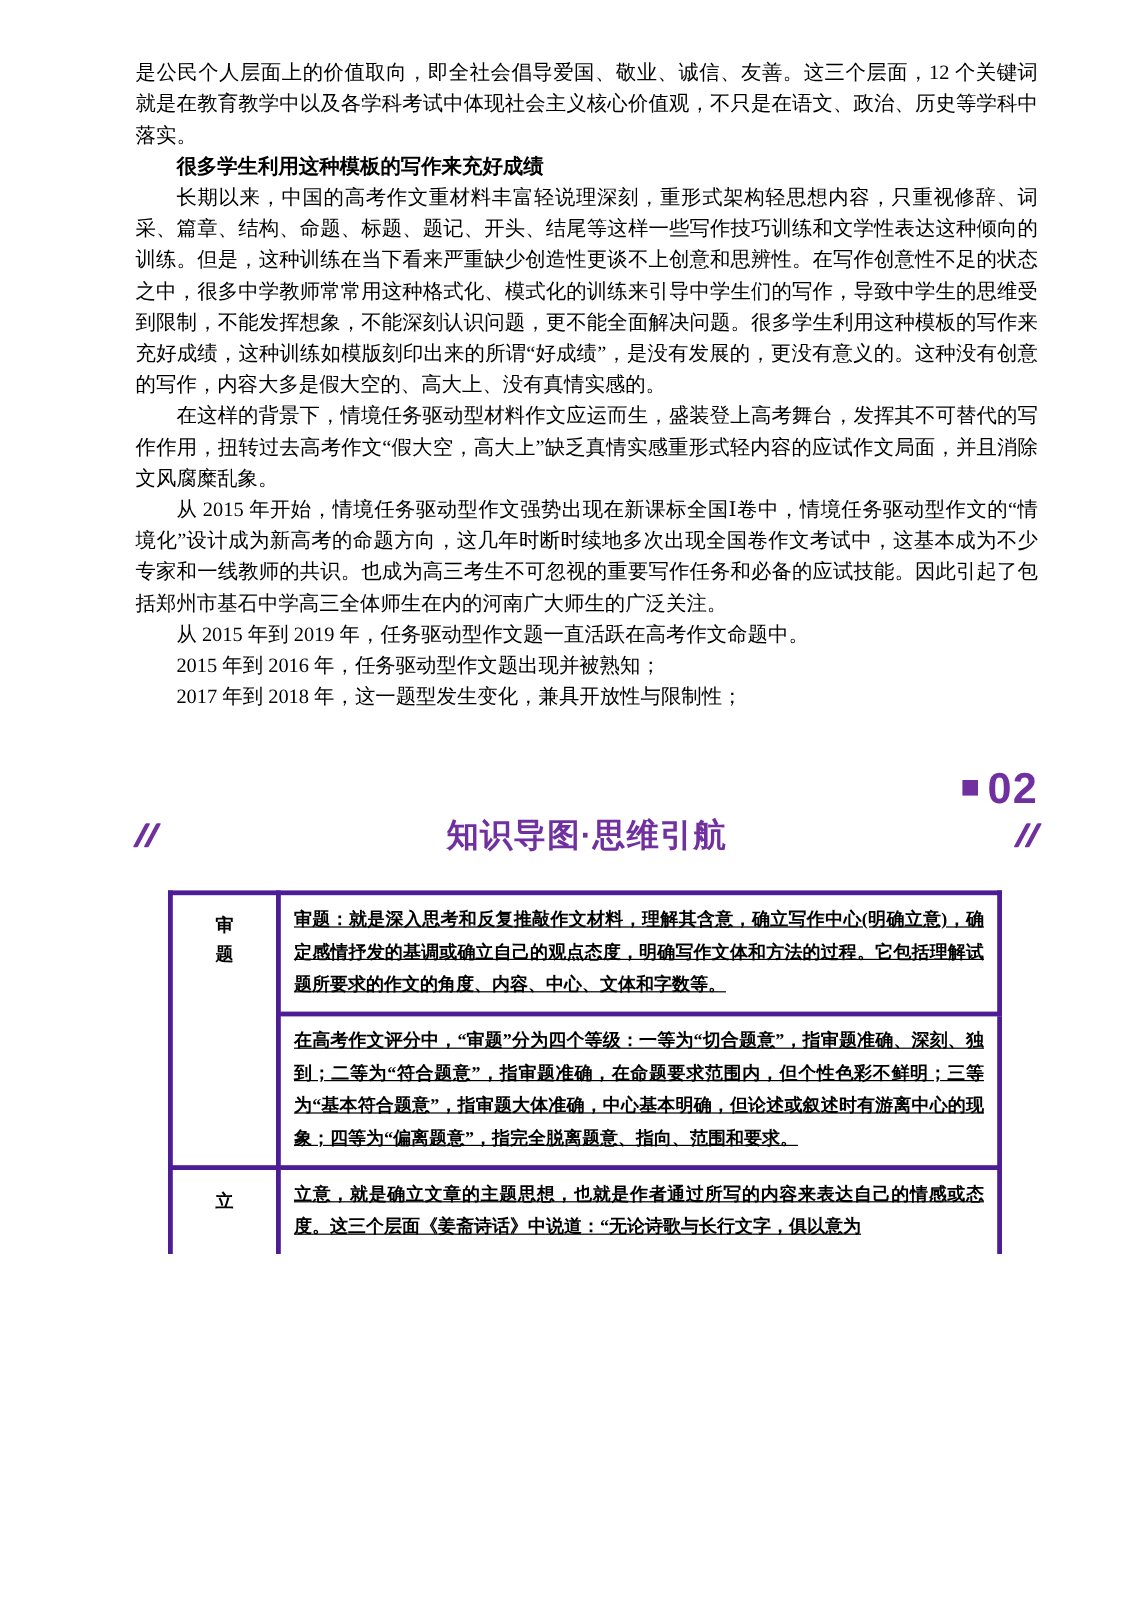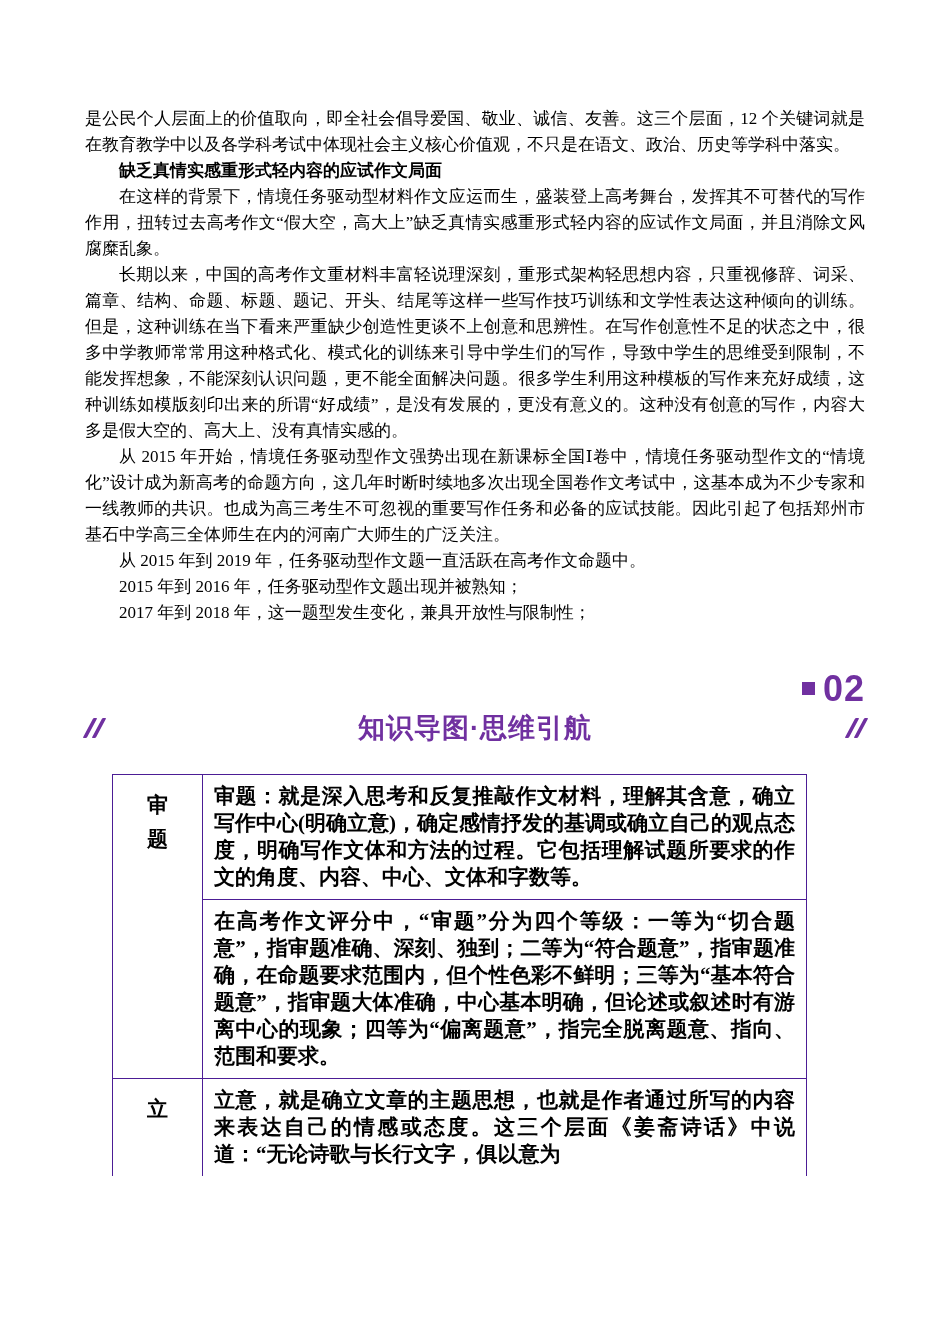--- a/index.html
+++ b/index.html
@@ -9,24 +9,25 @@
     position: relative;
     width: 950px;
     height: 1344px;
     margin: 0 auto;
     background: #ffffff;
     overflow: hidden;
     font-family: "Liberation Serif", "DejaVu Serif", serif;
     color: #000000;
   }
   .content {
-    padding: 106px 85px 0 85px;
+    padding: 48px 85px 0 85px;
     font-size: 17px;
     line-height: 26px;
     text-align: justify;
+    margin-left: 28px;
   }
   .content p { margin: 0; text-indent: 2em; }
   .content p.no-indent { text-indent: 0; }
   .content p.bold-heading { font-weight: bold; }
 
   
   .banner { margin-top: 44px; }
   .num-row {
     display: flex;
     align-items: center;
@@ -74,27 +75,28 @@
   }
 
   
   .info-table {
     border-collapse: collapse;
     table-layout: fixed;
     width: 695px;
     margin: 30px 0 0 27px;
   }
   .info-table td {
-    border: 1px solid #4c1d95;
+    border: 4px solid #4c1d95;
     font-weight: bold;
-    font-size: 21px;
+    font-size: 15px;
     line-height: 27px;
     padding: 8px 11px;
     vertical-align: top;
     text-align: justify;
+    text-decoration: underline;
   }
   .info-table td.label-cell {
     text-align: center;
     padding-top: 14px;
   }
   .vlabel {
     display: inline-block;
     width: 1.15em;
     text-align: center;
     line-height: 1.6;
@@ -104,24 +106,24 @@
   .info-table tr.cut-row td { border-bottom: none; }
 </style>
 </head>
 <body>
 
 <div class="page">
   <div class="content">
 
     <p class="no-indent">是公民个人层面上的价值取向，即全社会倡导爱国、敬业、诚信、友善。这三个层面，12 个关键词就是在教育教学中以及各学科考试中体现社会主义核心价值观，不只是在语文、政治、历史等学科中落实。</p>
 
-    <p class="bold-heading">缺乏真情实感重形式轻内容的应试作文局面</p>
+    <p class="bold-heading">很多学生利用这种模板的写作来充好成绩</p>
 
+    <p>长期以来，中国的高考作文重材料丰富轻说理深刻，重形式架构轻思想内容，只重视修辞、词采、篇章、结构、命题、标题、题记、开头、结尾等这样一些写作技巧训练和文学性表达这种倾向的训练。但是，这种训练在当下看来严重缺少创造性更谈不上创意和思辨性。在写作创意性不足的状态之中，很多中学教师常常用这种格式化、模式化的训练来引导中学生们的写作，导致中学生的思维受到限制，不能发挥想象，不能深刻认识问题，更不能全面解决问题。很多学生利用这种模板的写作来充好成绩，这种训练如模版刻印出来的所谓“好成绩”，是没有发展的，更没有意义的。这种没有创意的写作，内容大多是假大空的、高大上、没有真情实感的。</p>
     <p>在这样的背景下，情境任务驱动型材料作文应运而生，盛装登上高考舞台，发挥其不可替代的写作作用，扭转过去高考作文“假大空，高大上”缺乏真情实感重形式轻内容的应试作文局面，并且消除文风腐糜乱象。</p>
-    <p>长期以来，中国的高考作文重材料丰富轻说理深刻，重形式架构轻思想内容，只重视修辞、词采、篇章、结构、命题、标题、题记、开头、结尾等这样一些写作技巧训练和文学性表达这种倾向的训练。但是，这种训练在当下看来严重缺少创造性更谈不上创意和思辨性。在写作创意性不足的状态之中，很多中学教师常常用这种格式化、模式化的训练来引导中学生们的写作，导致中学生的思维受到限制，不能发挥想象，不能深刻认识问题，更不能全面解决问题。很多学生利用这种模板的写作来充好成绩，这种训练如模版刻印出来的所谓“好成绩”，是没有发展的，更没有意义的。这种没有创意的写作，内容大多是假大空的、高大上、没有真情实感的。</p>
     <p>从 2015 年开始，情境任务驱动型作文强势出现在新课标全国Ⅰ卷中，情境任务驱动型作文的“情境化”设计成为新高考的命题方向，这几年时断时续地多次出现全国卷作文考试中，这基本成为不少专家和一线教师的共识。也成为高三考生不可忽视的重要写作任务和必备的应试技能。因此引起了包括郑州市基石中学高三全体师生在内的河南广大师生的广泛关注。</p>
     <p>从 2015 年到 2019 年，任务驱动型作文题一直活跃在高考作文命题中。</p>
     <p>2015 年到 2016 年，任务驱动型作文题出现并被熟知；</p>
     <p>2017 年到 2018 年，这一题型发生变化，兼具开放性与限制性；</p>
 
     <div class="banner">
       <div class="num-row">
         <span class="num-square"></span>
         <span class="section-number">02</span>
       </div>

